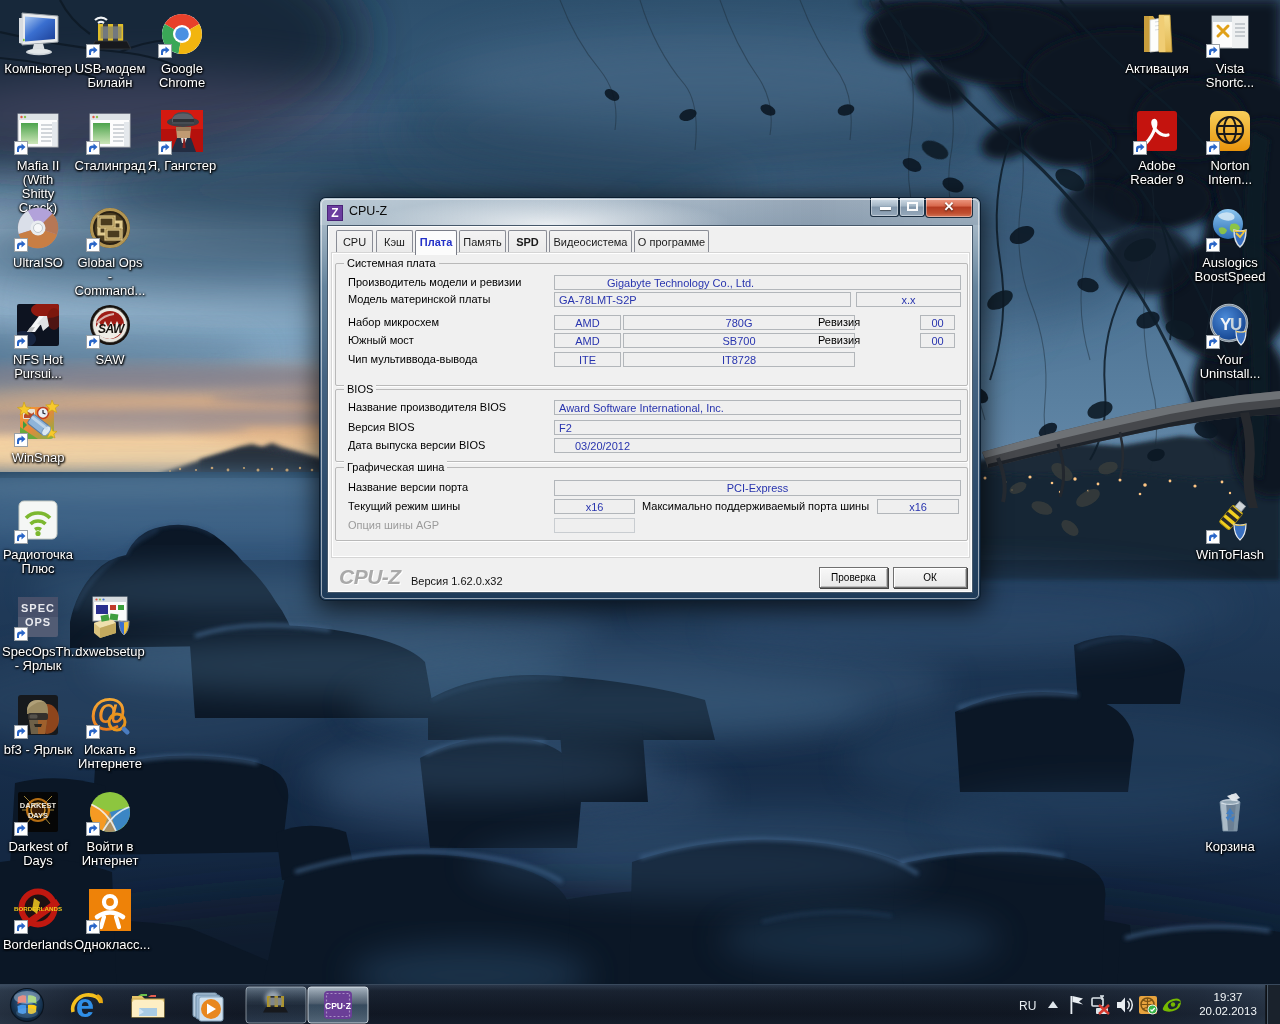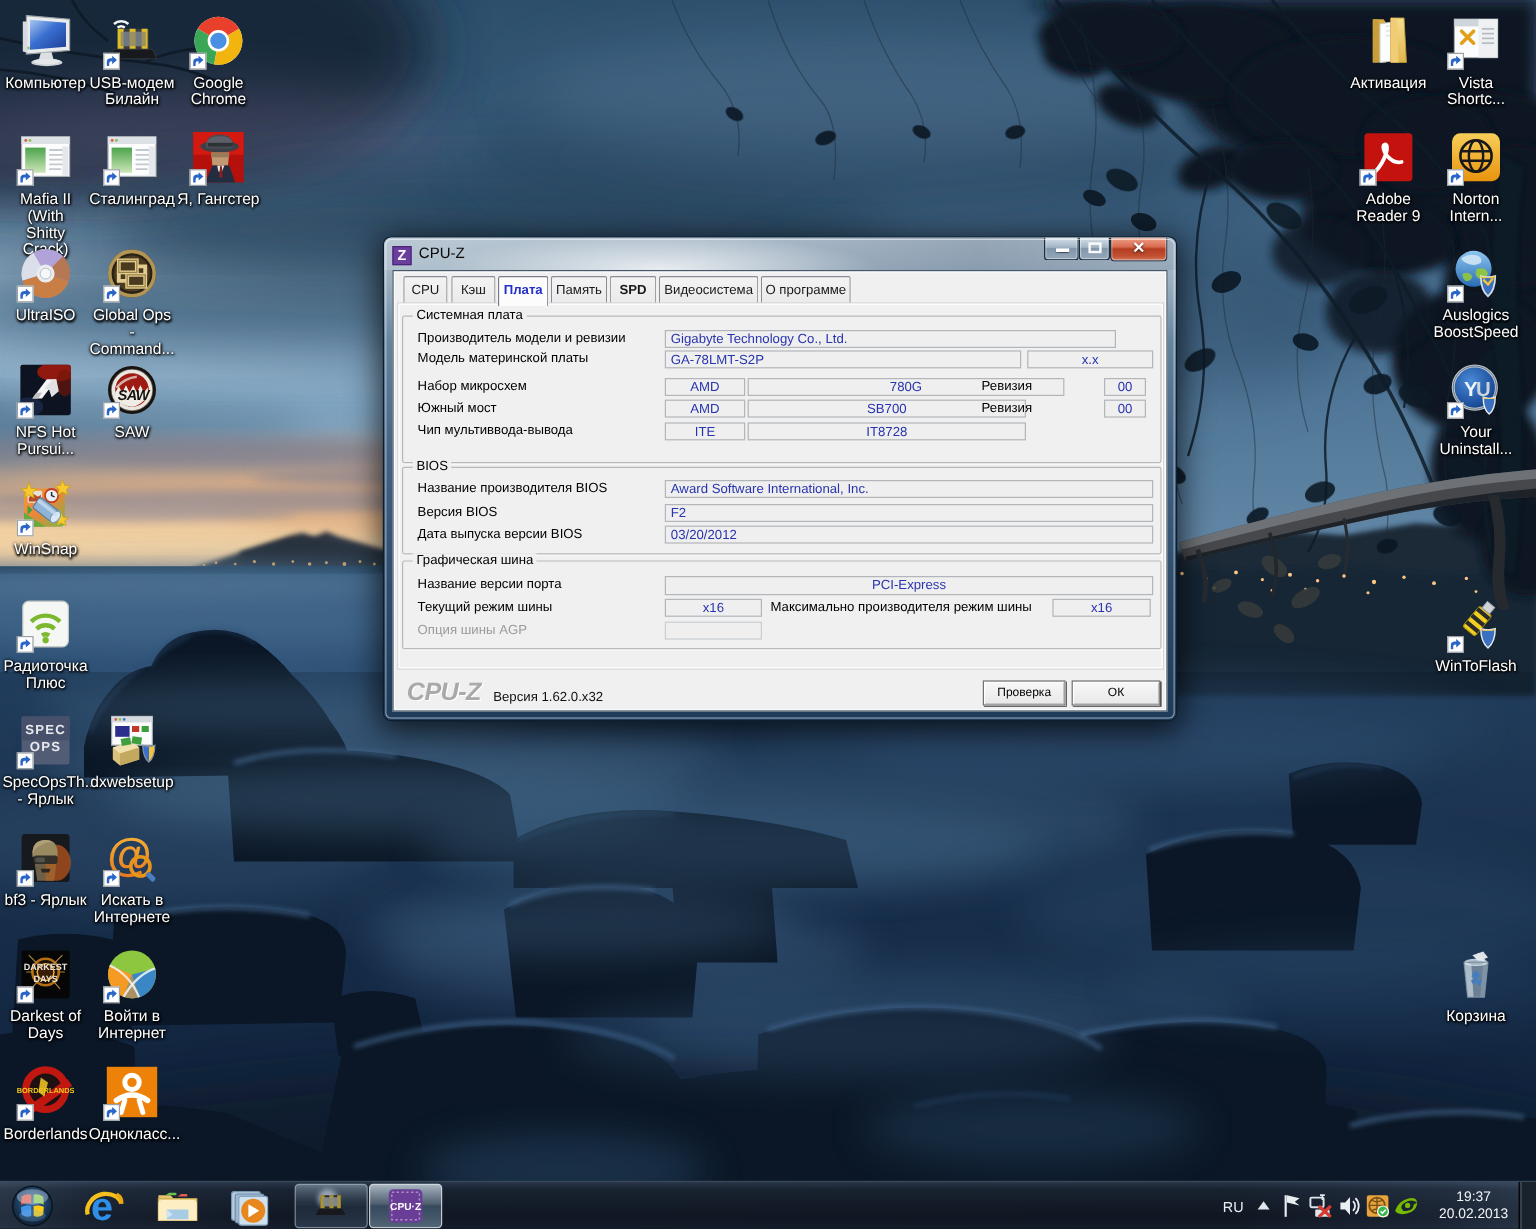--- a/index.html
+++ b/index.html
@@ -999,50 +999,50 @@
           <div class="gt">Системная плата</div>
         </div>
       <div class="grp" style="top:163px;height:71px;">
           <div class="gt">BIOS</div>
         </div>
       <div class="grp" style="top:241px;height:72px;">
           <div class="gt">Графическая шина</div>
         </div>
 
       <div class="lab" style="left:20px;top:50px;width:200px;">Производитель модели и ревизии</div>
-      <div class="fld" style="left:226px;top:49px;width:376px;height:15px;"><span>Gigabyte Technology Co., Ltd.</span></div>
+      <div class="fld" style="left:226px;top:49px;width:407px;height:15px;padding-left:48px;"><span>Gigabyte Technology Co., Ltd.</span></div>
       <div class="lab" style="left:20px;top:67px;width:200px;">Модель материнской платы</div>
       <div class="fld" style="left:226px;top:66px;width:297px;height:15px;"><span>GA-78LMT-S2P</span></div>
       <div class="fld c" style="left:528px;top:66px;width:105px;height:15px;"><span>x.x</span></div>
       <div class="lab" style="left:20px;top:90px;width:200px;">Набор микросхем</div>
       <div class="fld c" style="left:226px;top:89px;width:67px;height:15px;"><span>AMD</span></div>
-      <div class="fld c" style="left:295px;top:89px;width:264px;height:15px;"><span>780G</span></div>
+      <div class="fld c" style="left:295px;top:89px;width:232px;height:15px;"><span>780G</span></div>
       <div class="lab" style="left:490px;top:90px;width:100px;">Ревизия</div>
       <div class="fld c" style="left:592px;top:89px;width:35px;height:15px;"><span>00</span></div>
       <div class="lab" style="left:20px;top:108px;width:200px;">Южный мост</div>
       <div class="fld c" style="left:226px;top:107px;width:67px;height:15px;"><span>AMD</span></div>
       <div class="fld c" style="left:295px;top:107px;width:232px;height:15px;"><span>SB700</span></div>
       <div class="lab" style="left:490px;top:108px;width:100px;">Ревизия</div>
       <div class="fld c" style="left:592px;top:107px;width:35px;height:15px;"><span>00</span></div>
       <div class="lab" style="left:20px;top:127px;width:200px;">Чип мультиввода-вывода</div>
       <div class="fld c" style="left:226px;top:126px;width:67px;height:15px;"><span>ITE</span></div>
       <div class="fld c" style="left:295px;top:126px;width:232px;height:15px;"><span>IT8728</span></div>
 
       <div class="lab" style="left:20px;top:175px;width:200px;">Название производителя BIOS</div>
       <div class="fld" style="left:226px;top:174px;width:407px;height:15px;"><span>Award Software International, Inc.</span></div>
       <div class="lab" style="left:20px;top:195px;width:200px;">Версия BIOS</div>
       <div class="fld" style="left:226px;top:194px;width:407px;height:15px;"><span>F2</span></div>
       <div class="lab" style="left:20px;top:213px;width:200px;">Дата выпуска версии BIOS</div>
-      <div class="fld" style="left:226px;top:212px;width:407px;height:15px;"><span>03/20/2012</span></div>
+      <div class="fld" style="left:226px;top:212px;width:407px;height:15px;padding-left:16px;"><span>03/20/2012</span></div>
 
       <div class="lab" style="left:20px;top:255px;width:200px;">Название версии порта</div>
       <div class="fld c" style="left:226px;top:254px;width:407px;height:16px;text-align:center;"><span>PCI-Express</span></div>
       <div class="lab" style="left:20px;top:274px;width:200px;">Текущий режим шины</div>
       <div class="fld c" style="left:226px;top:273px;width:81px;height:15px;"><span>x16</span></div>
-      <div class="lab" style="left:314px;top:274px;width:240px;text-align:left;">Максимально производителя режим шины</div>
+      <div class="lab" style="left:314px;top:274px;width:240px;text-align:left;">Максимально поддерживаемый порта шины</div>
       <div class="fld c" style="left:549px;top:273px;width:82px;height:15px;"><span>x16</span></div>
       <div class="lab" style="left:20px;top:293px;width:200px;color:#9b9b9b;">Опция шины AGP</div>
       <div class="fld" style="left:226px;top:292px;width:81px;height:15px;border-color:#c9cdd1;"></div>
 
       <div id="logo">CPU-Z</div>
       <div id="vers">Версия 1.62.0.x32</div>
       <div class="btn" style="left:491px;width:69px;">Проверка</div>
       <div class="btn" style="left:565px;width:74px;">ОК</div>
     </div>
     <div id="winhl"></div>

